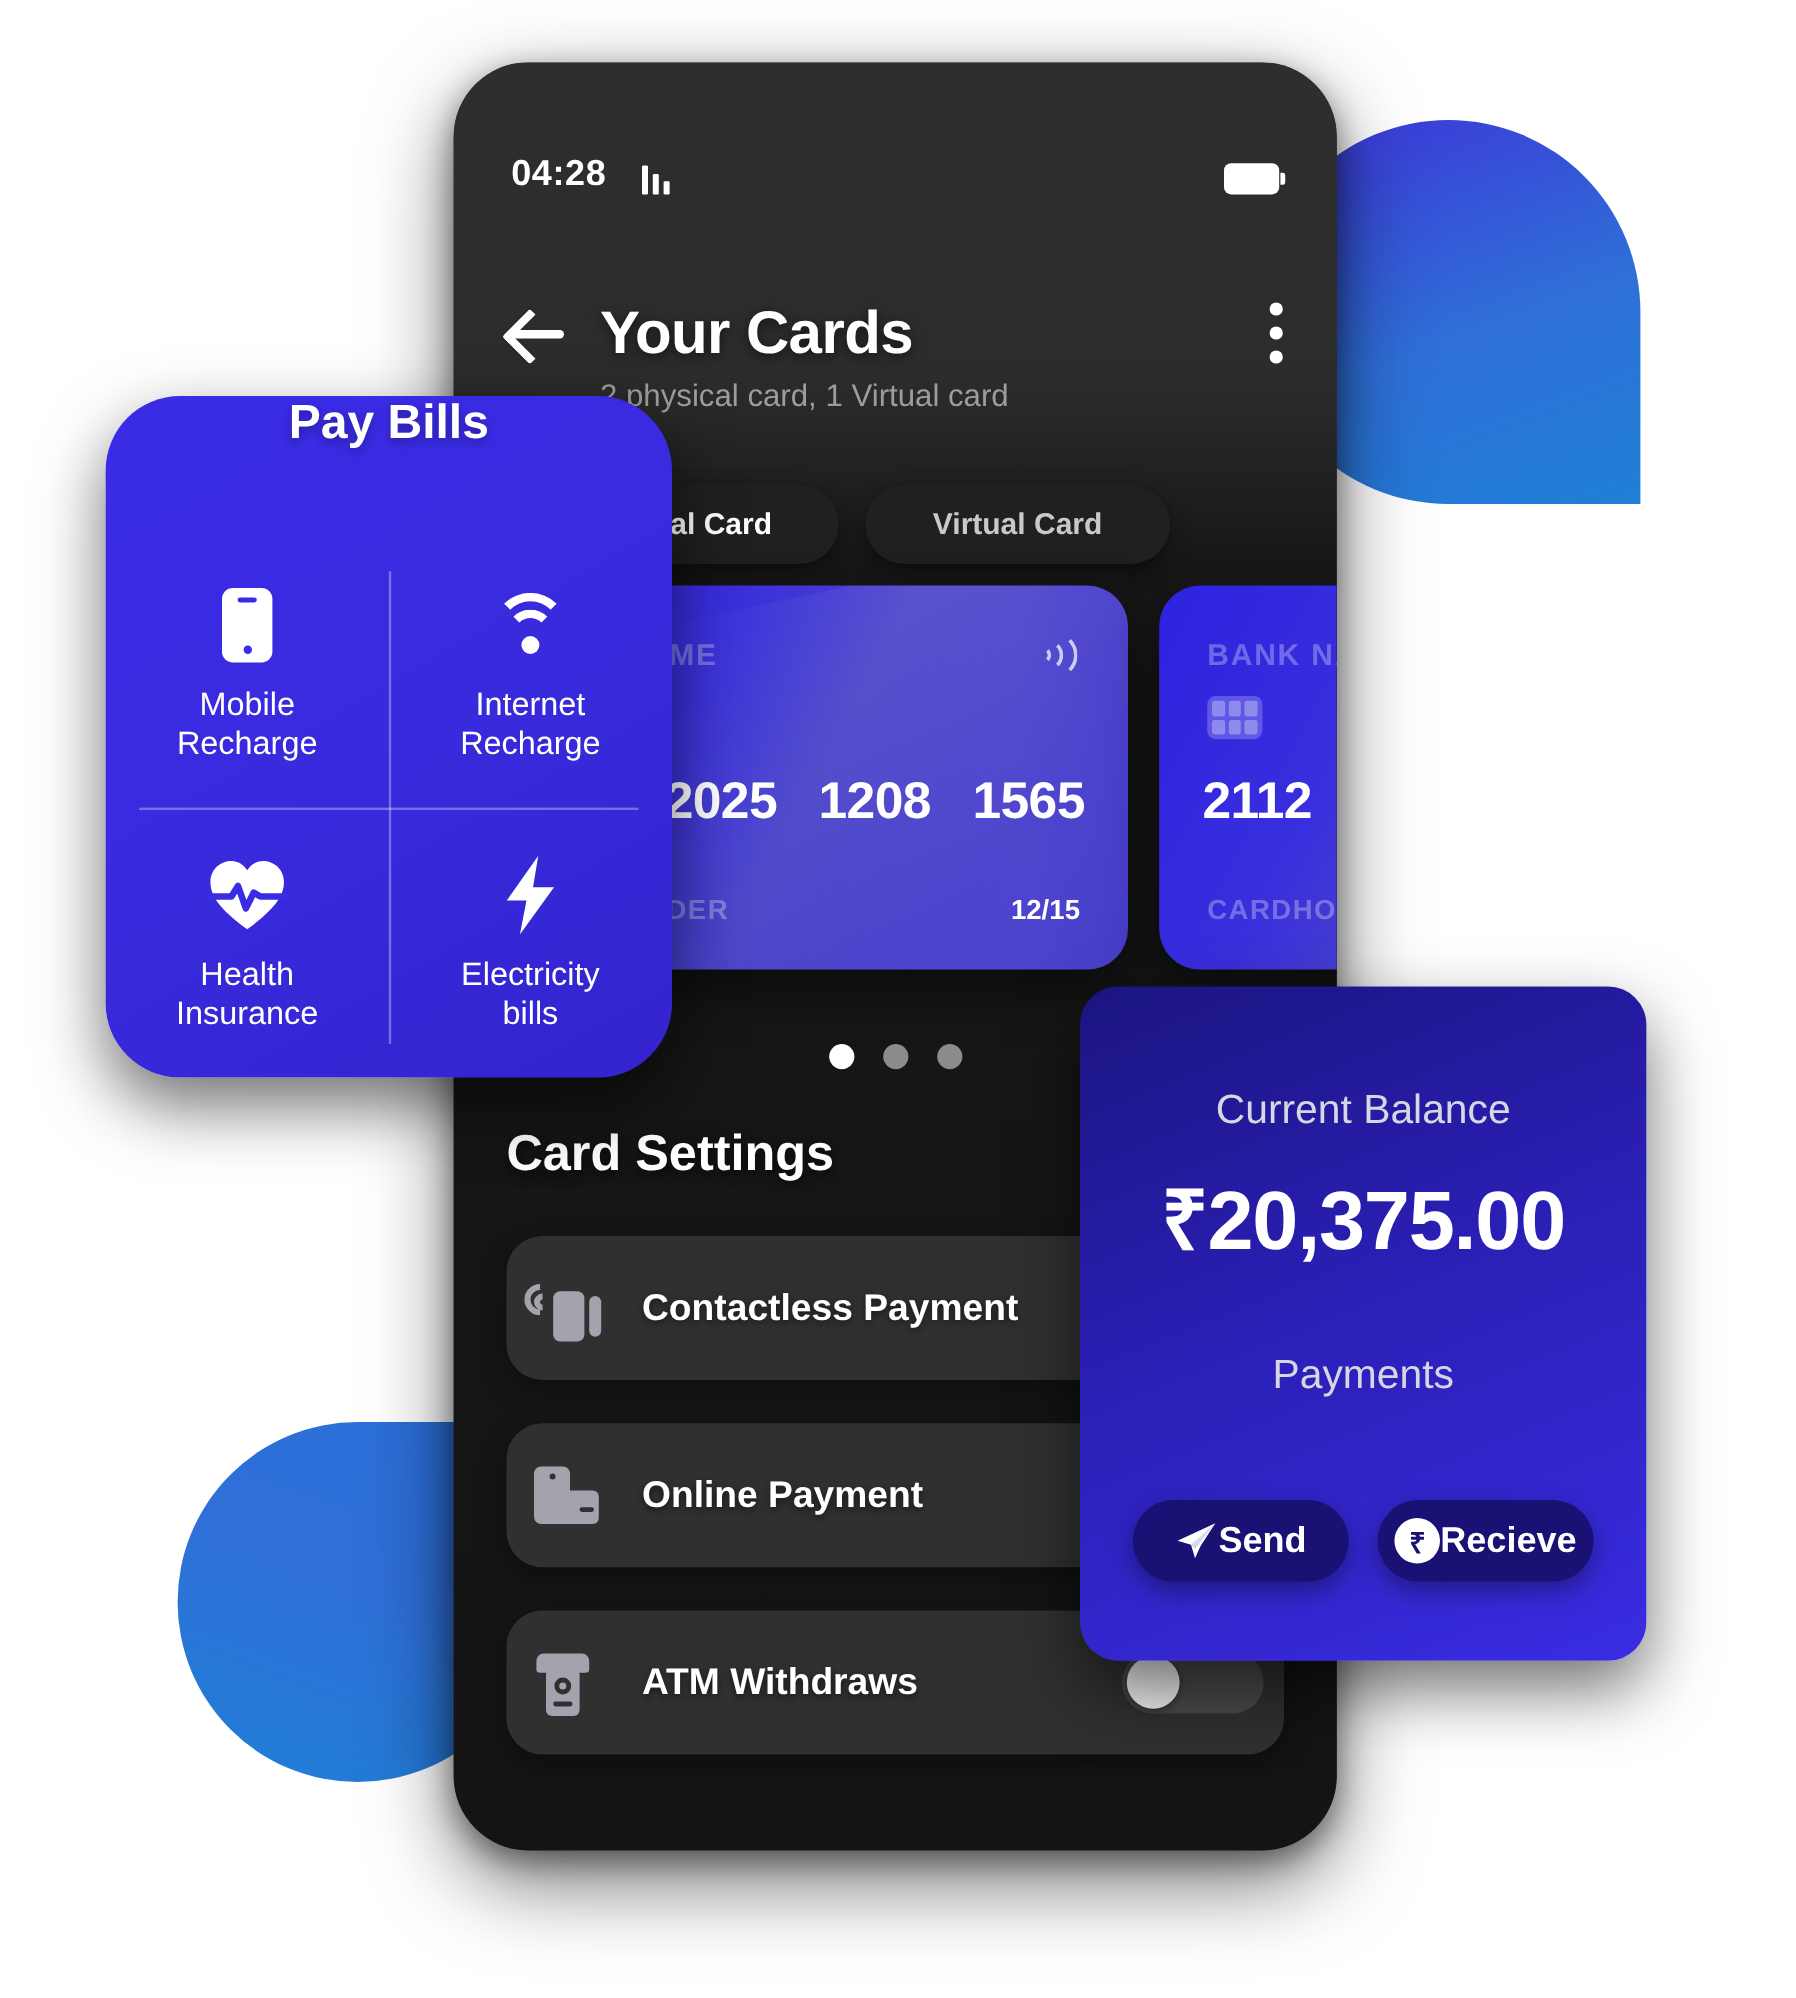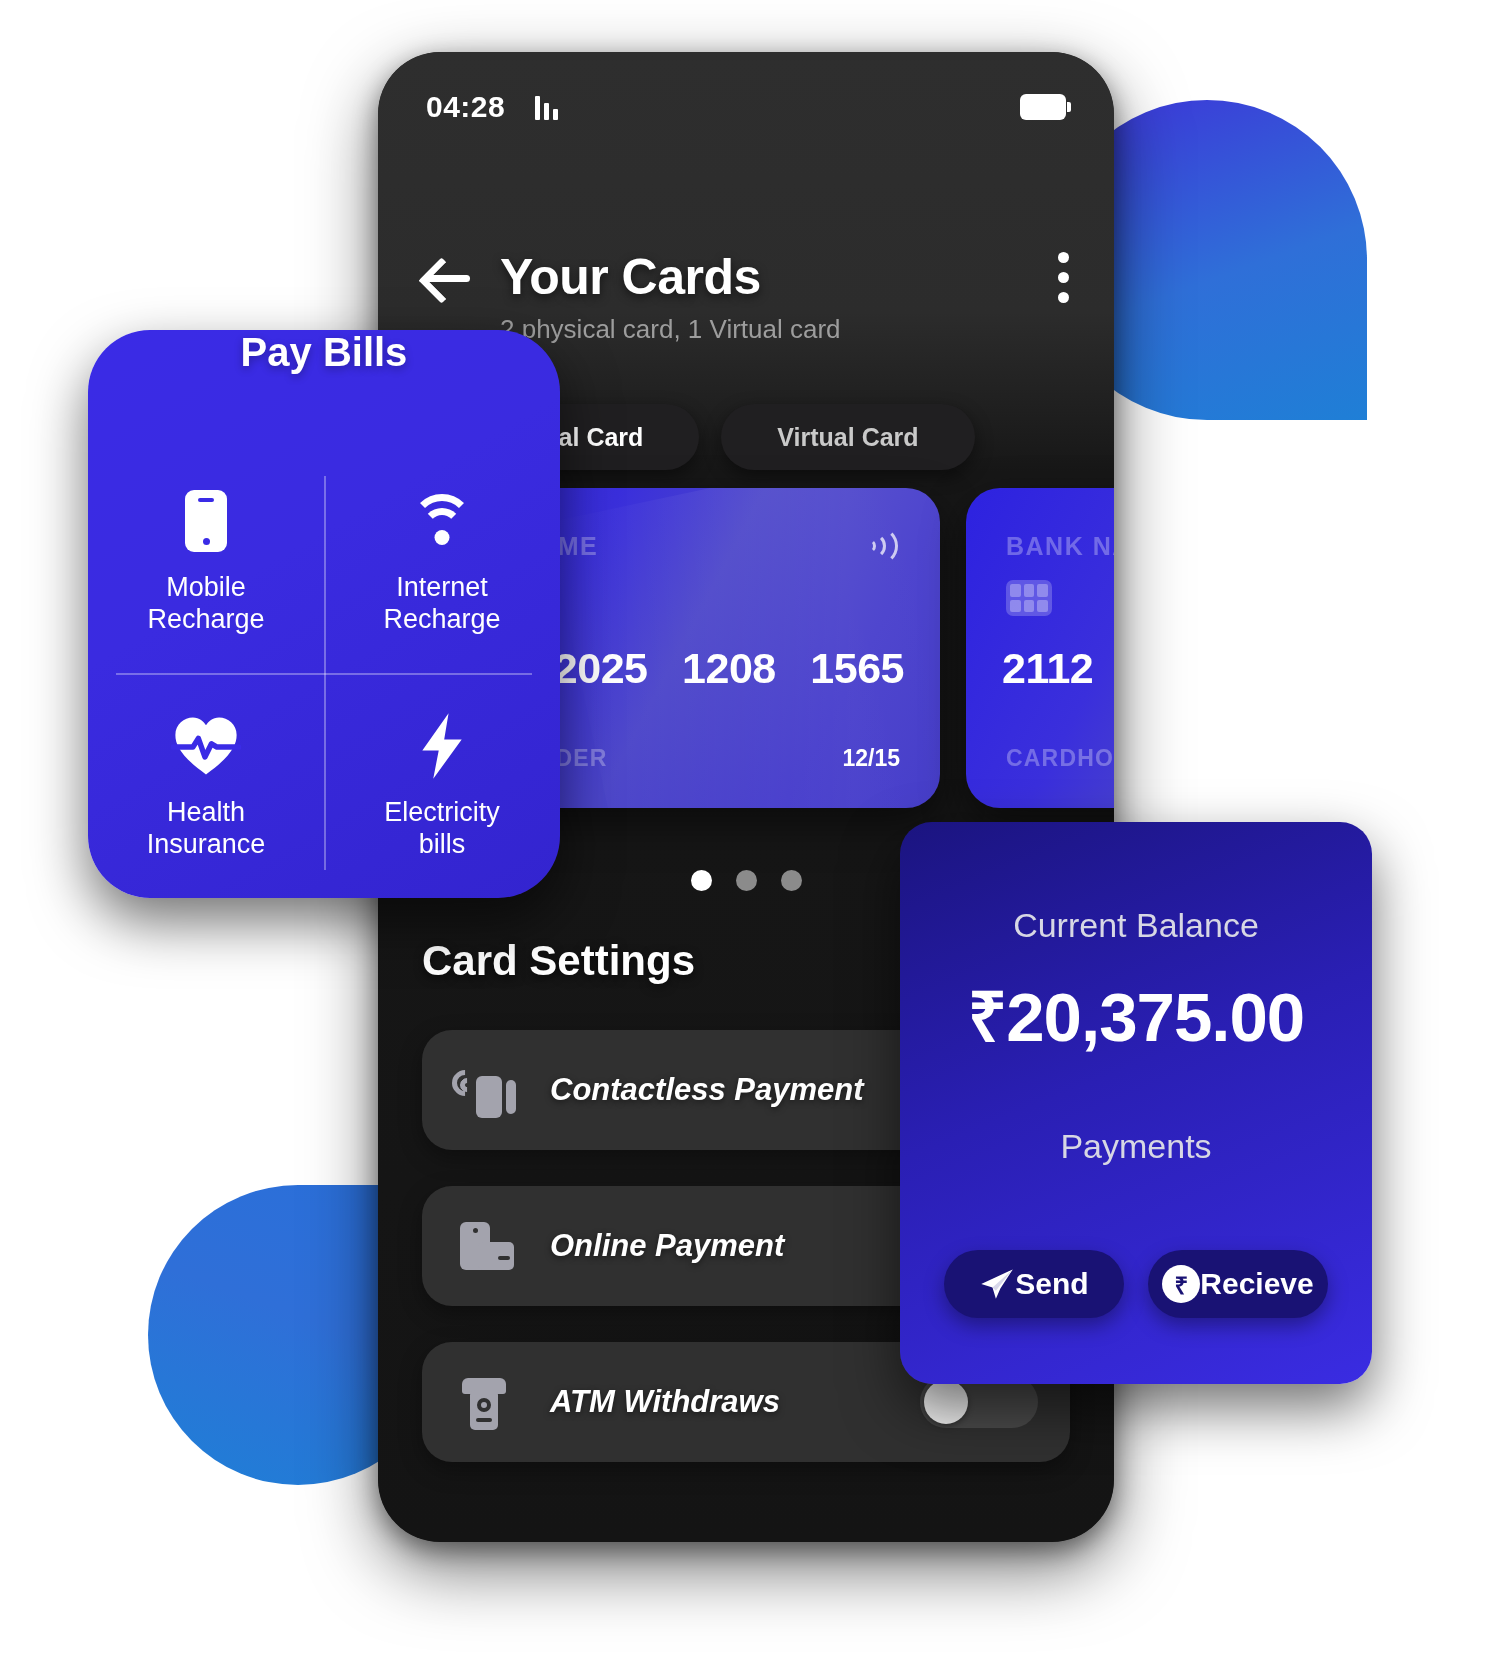--- a/index.html
+++ b/index.html
@@ -26,21 +26,21 @@
     position:absolute; left:378px; top:52px; width:736px; height:1490px;
     background:#2c2c2c; border-radius:62px;
     box-shadow:0 26px 70px rgba(0,0,0,.55), 0 8px 24px rgba(0,0,0,.4);
     overflow:hidden;
   }
   .screen { position:absolute; inset:0; border-radius:62px; overflow:hidden;
     background:linear-gradient(180deg,#2e2e2e 0%,#2c2c2c 260px,#171717 420px,#141414 100%); }
 
   
   .statusbar { position:absolute; top:0; left:0; right:0; height:110px;
-    display:flex; align-items:center; padding:0 48px; }
+    display:flex; align-items:flex-end; padding:0 48px; }
   .clock { color:#fff; font-size:30px; font-weight:bold; letter-spacing:.5px; }
   .sig { display:flex; align-items:flex-end; gap:4px; margin-left:30px; height:26px; }
   .sig i { display:block; width:5px; background:#fff; border-radius:1px; }
   .sig i:nth-child(1){ height:24px; }
   .sig i:nth-child(2){ height:17px; }
   .sig i:nth-child(3){ height:11px; }
   .batt { margin-left:auto; width:46px; height:26px; border-radius:6px; background:#fff;
     position:relative; }
   .batt:after { content:""; position:absolute; right:-5px; top:8px; width:4px; height:10px;
     background:#fff; border-radius:0 2px 2px 0; }
@@ -103,21 +103,21 @@
     gap:24px; }
   .dots b { width:21px; height:21px; border-radius:50%; background:#8b8b8b; cursor:pointer; }
   .dots b.on { background:#fff; }
 
   
   .cs-title { position:absolute; top:885px; left:44px; color:#fff; font-size:42px;
     font-weight:bold; text-shadow:0 3px 10px rgba(0,0,0,.6); }
   .rows { position:absolute; top:978px; left:44px; right:44px; display:flex;
     flex-direction:column; gap:36px; }
   .row { height:120px; border-radius:30px; background:#303030; display:flex; align-items:center;
-    padding:0 32px; box-shadow:0 8px 22px rgba(0,0,0,.35); cursor:pointer;font-style:italic; }
+    padding:0 17px; box-shadow:0 8px 22px rgba(0,0,0,.35); cursor:pointer; }
   .row-ico { width:60px; height:60px; flex:0 0 auto; position:relative; }
   .row-lbl { color:#fff; font-size:31px; font-weight:bold; margin-left:36px;
     text-shadow:0 2px 6px rgba(0,0,0,.5); }
   .sw { margin-left:auto; width:118px; height:52px; border-radius:26px; background:#4a4a4a;
     position:relative; flex:0 0 auto; cursor:pointer; }
   .sw b { position:absolute; top:4px; left:4px; width:44px; height:44px; border-radius:50%;
     background:#f2f2f2; box-shadow:0 2px 6px rgba(0,0,0,.4); }
 
   
   .ico-nfc b { position:absolute; background:#a3a3ad; border-radius:6px; }

